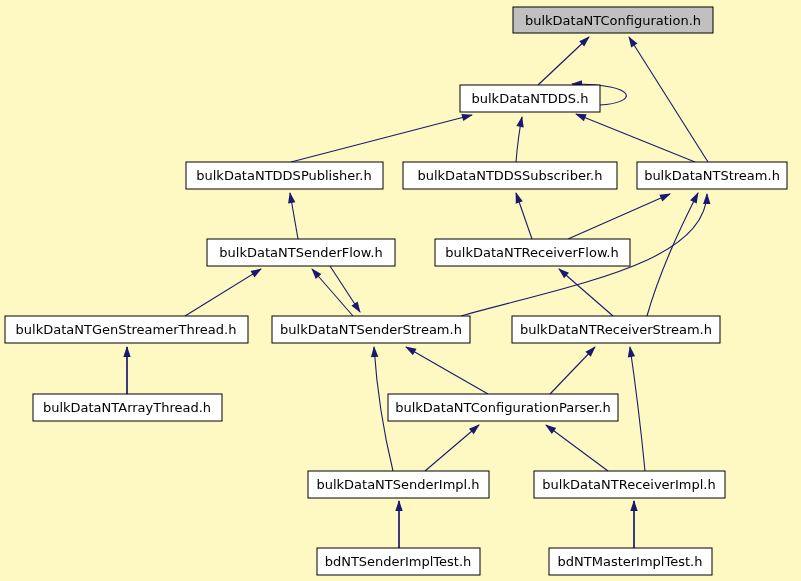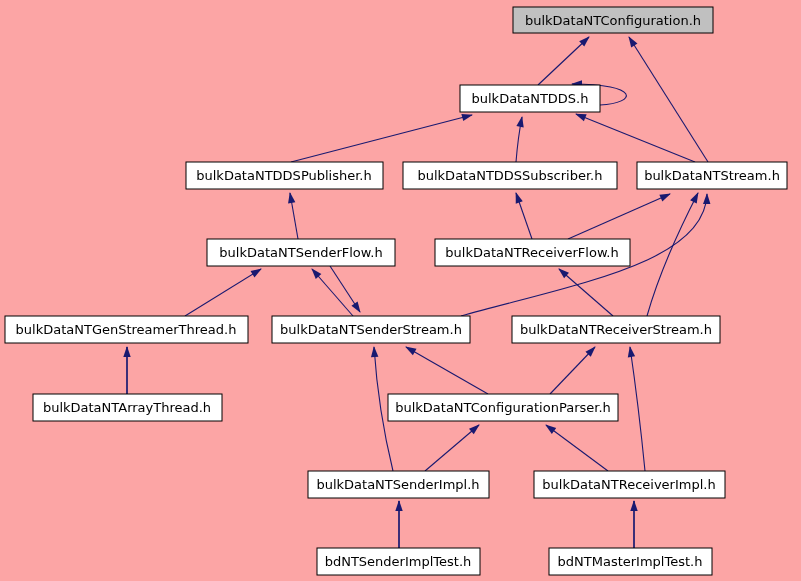--- a/index.html
+++ b/index.html
@@ -1,16 +1,16 @@
 <!DOCTYPE html>
 <html><head>
 <meta charset="utf-8">
 <style>
   html,body{margin:0;padding:0;background:#ffffff;}
-  #stage{position:relative;width:801px;height:581px;background:#fca5a5;overflow:hidden;
+  #stage{position:relative;width:801px;height:581px;background:#fef9c3;overflow:hidden;
          font-family:"DejaVu Sans","Liberation Sans",sans-serif;}
   svg{position:absolute;left:0;top:0;}
   svg text{font-family:"DejaVu Sans","Liberation Sans",sans-serif;font-size:13px;fill:#000000;}
   .node-rect{fill:#ffffff;stroke:#000000;stroke-width:1;}
   .node-rect.root{fill:#c0c0c0;}
   .edge{fill:none;stroke:#191970;stroke-width:1.1;}
   .edge.thick{stroke-width:1.7;}
   .node{cursor:pointer;}
 </style>
 </head>

